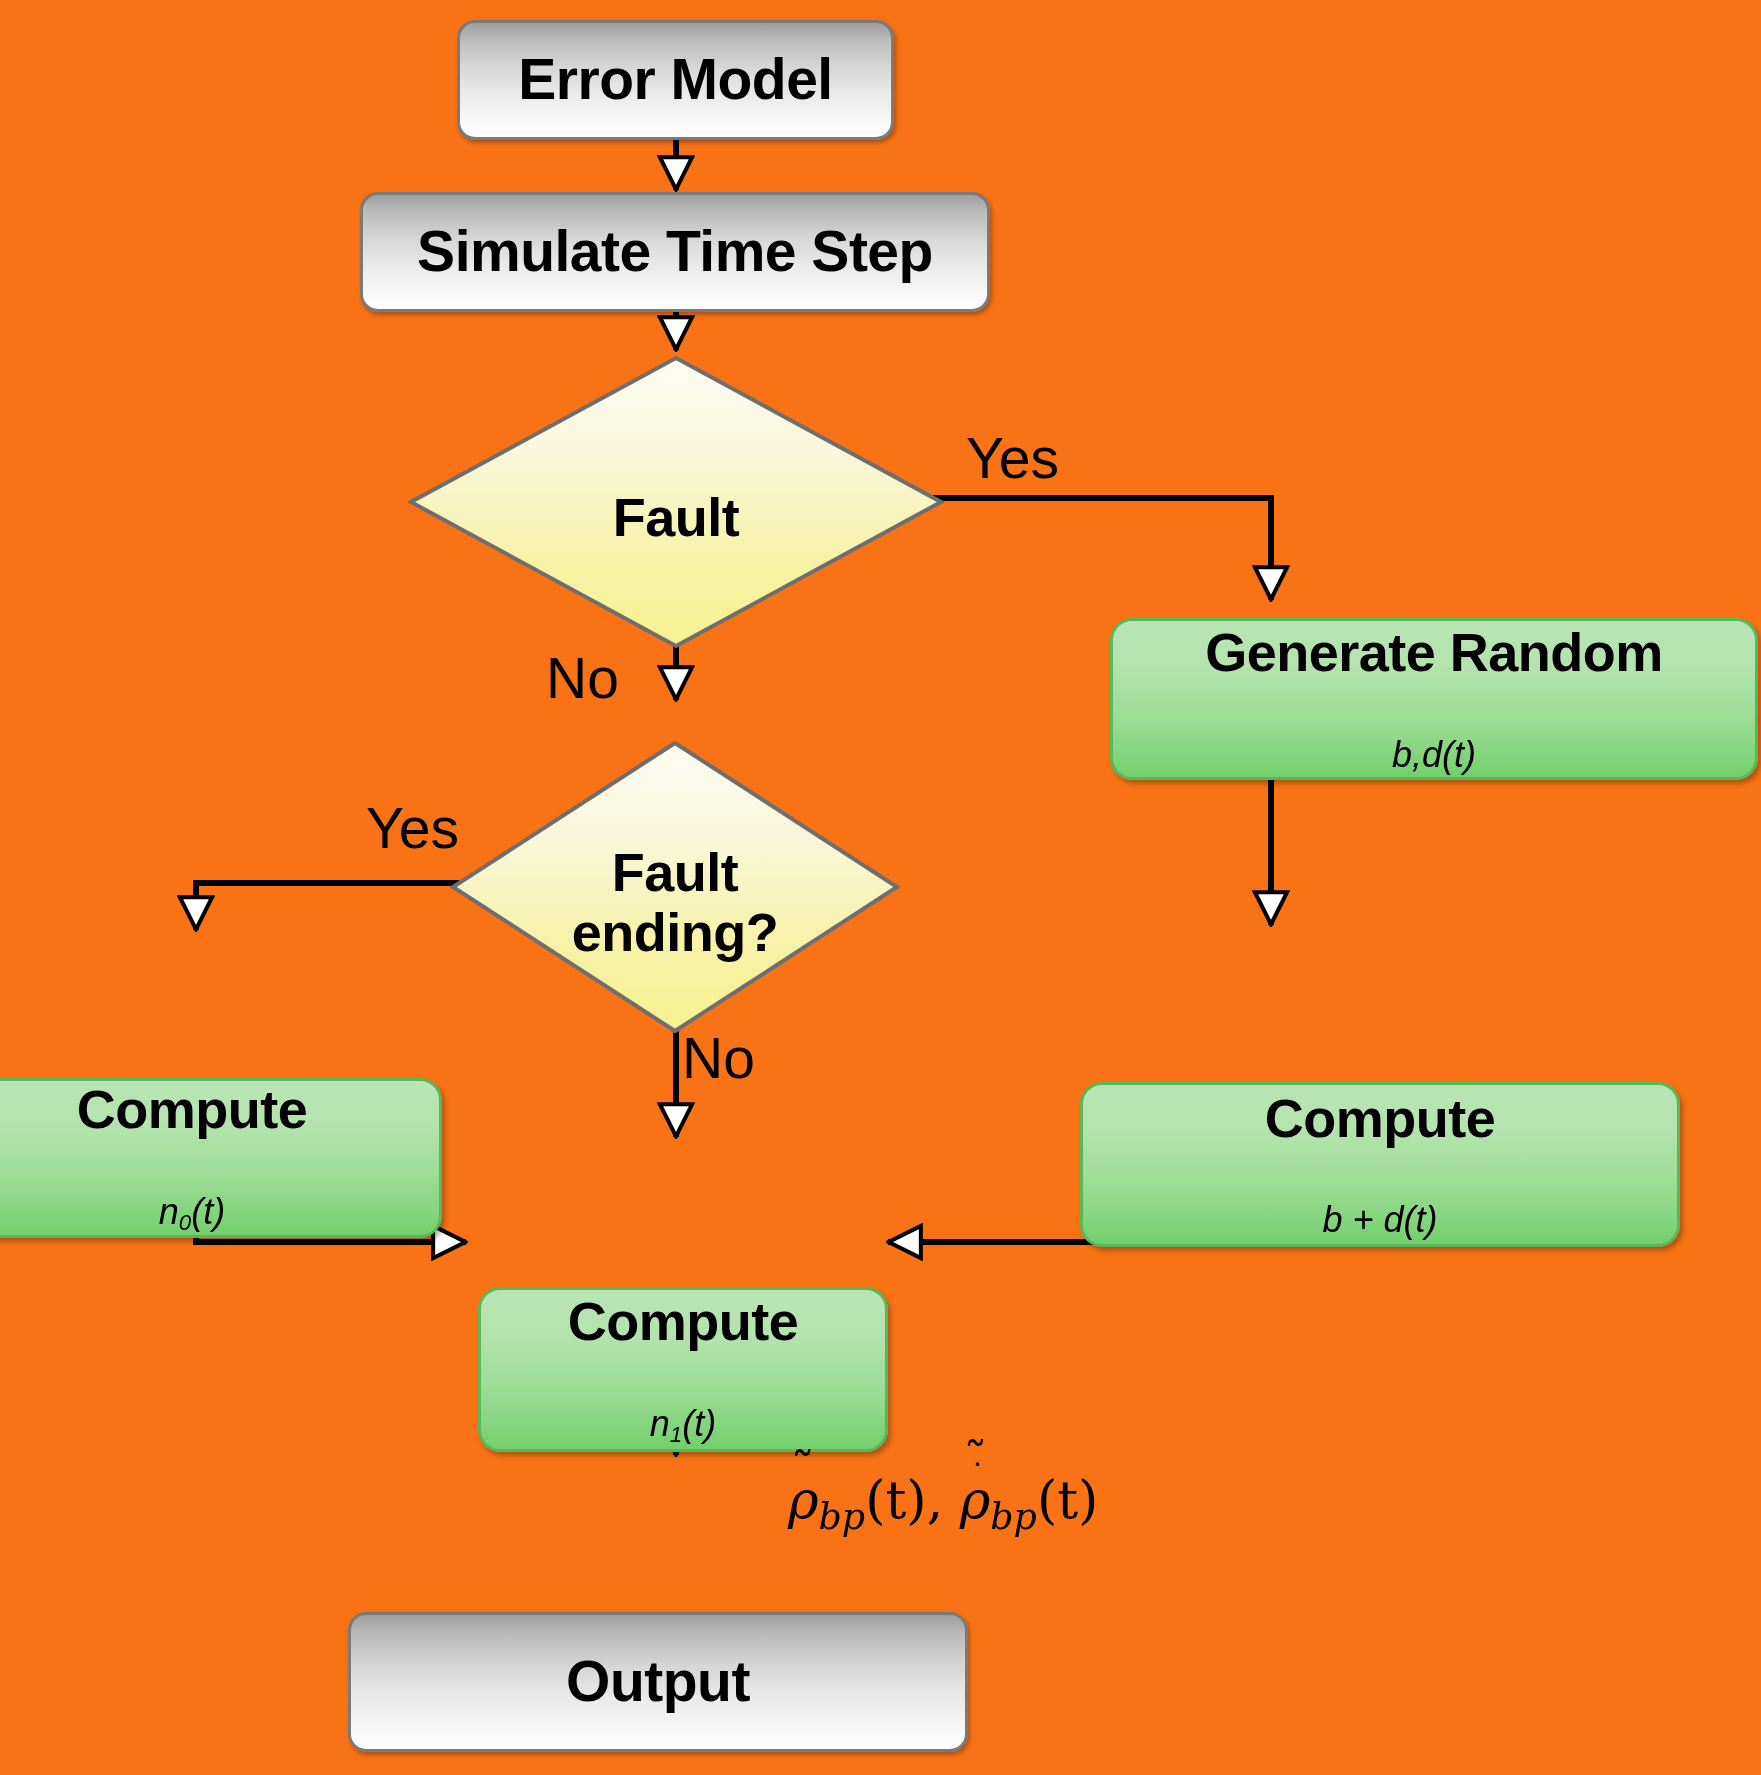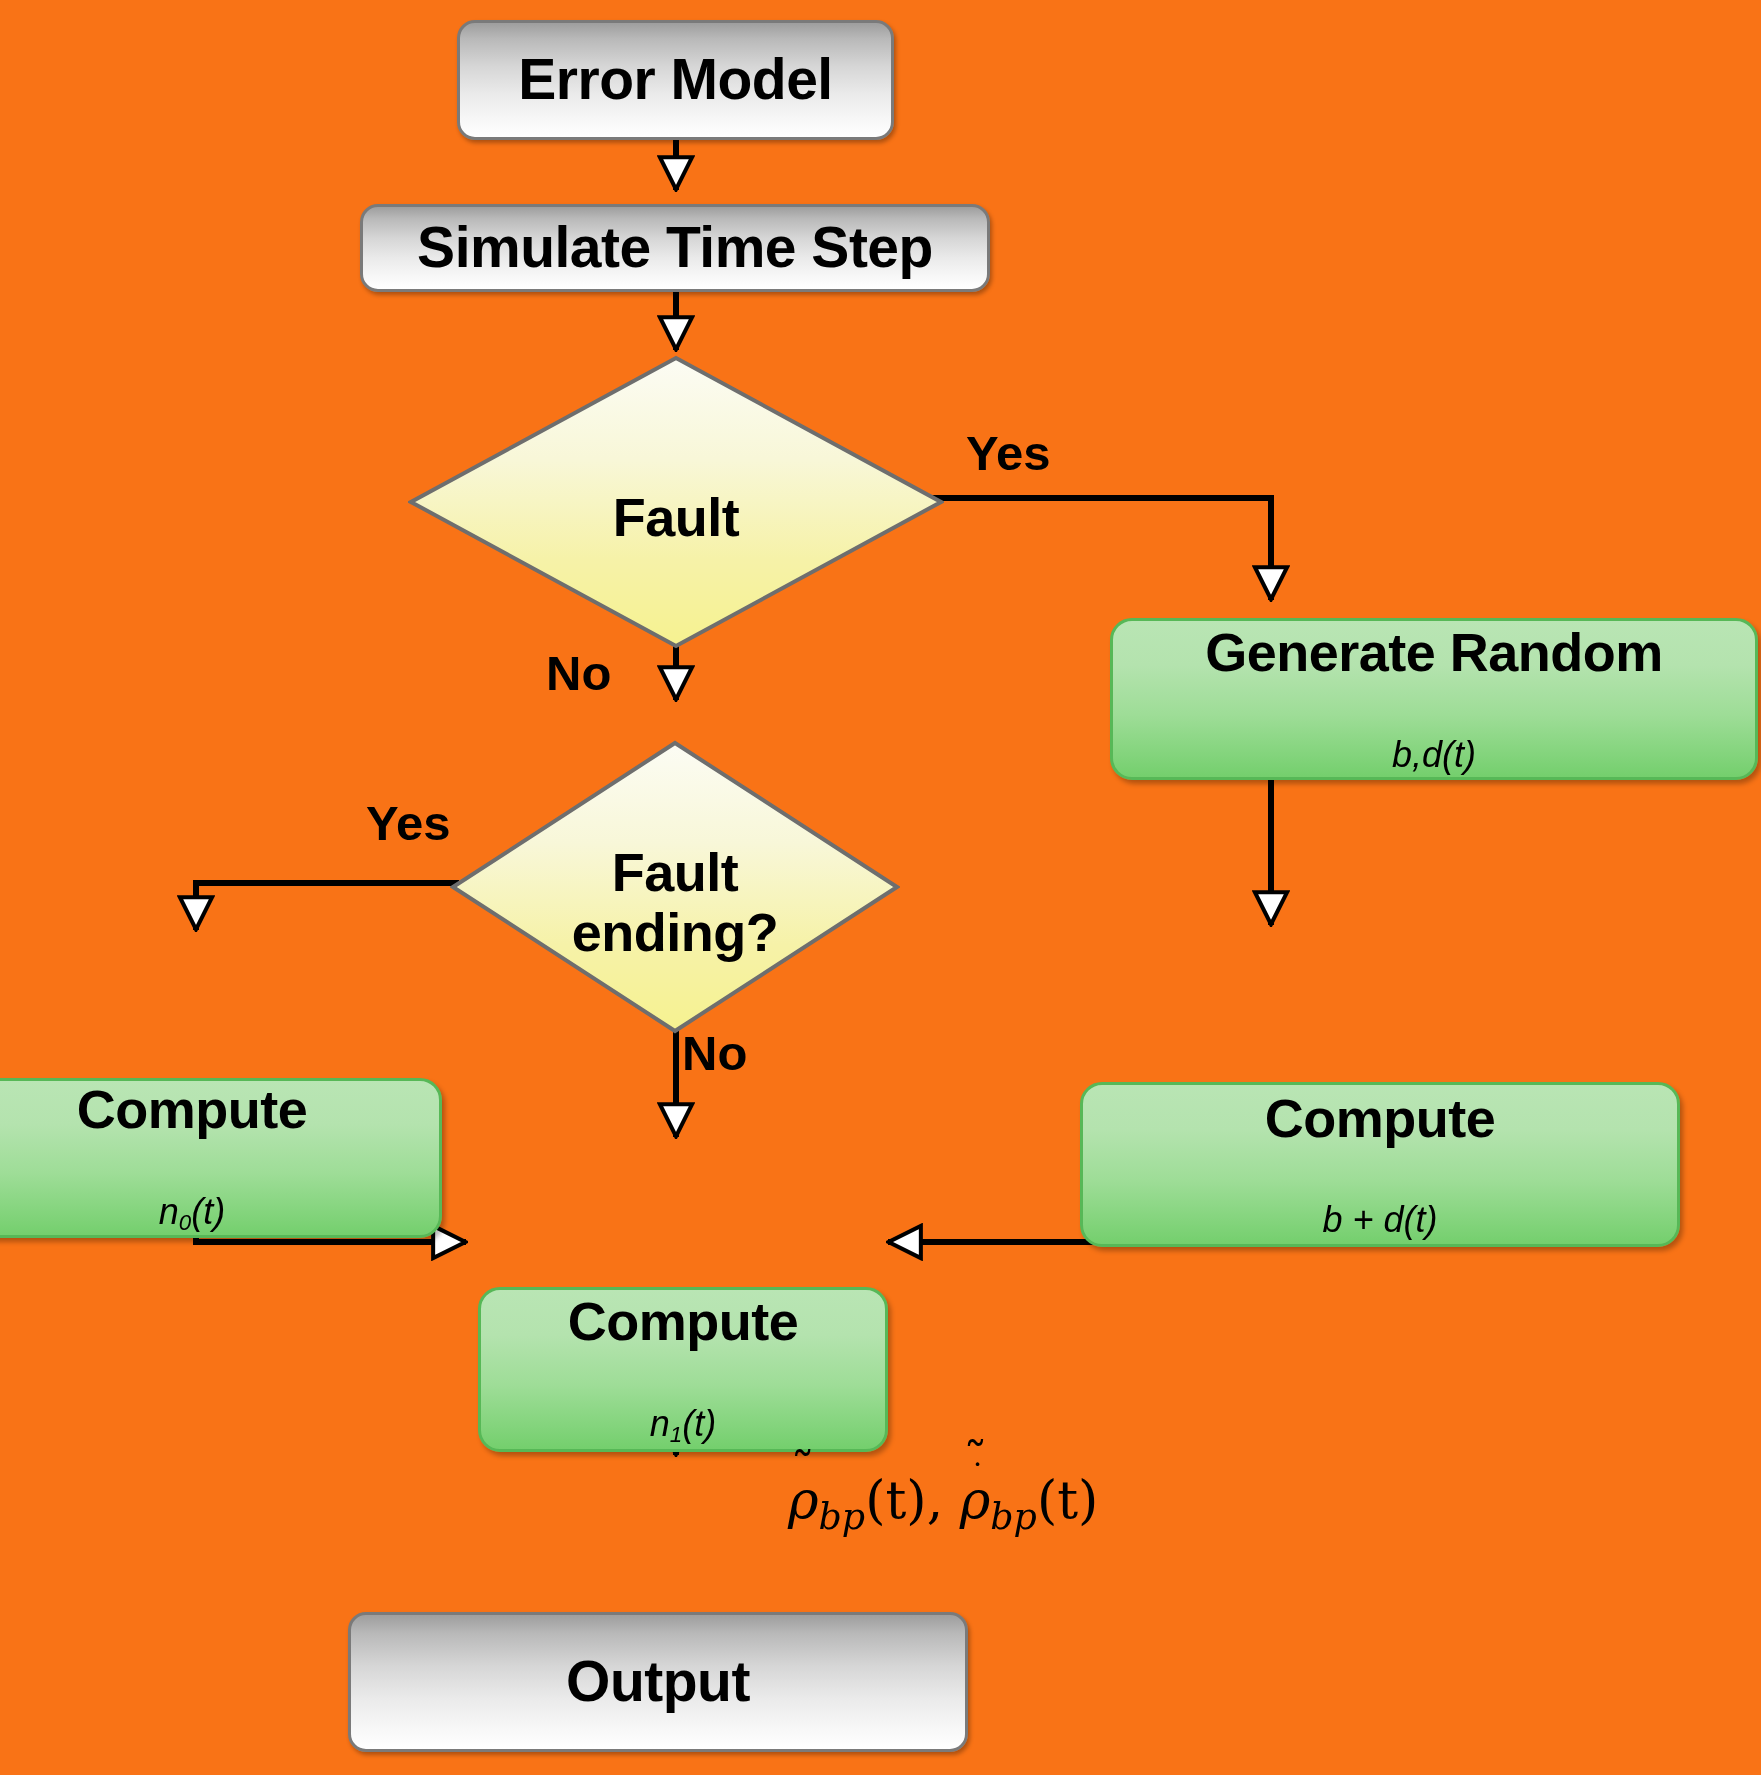--- a/index.html
+++ b/index.html
@@ -107,22 +107,22 @@
     font-size: 54px;
     font-weight: bold;
     color: #000;
     line-height: 1.12;
     letter-spacing: -0.5px;
   }
 
   
   .elabel {
     position: absolute;
-    font-size: 49px;
-    font-weight: bold;
+    font-size: 57px;
+    font-weight: normal;
     color: #000;
     white-space: nowrap;
     z-index: 4;
   }
 
   
   .matheq {
     position: absolute;
     font-family: "DejaVu Serif", serif;
     font-style: italic;
@@ -179,21 +179,21 @@
 
       
       <path d="M676,1293 L676,1455" marker-end="url(#ohead)"></path>
     </g>
   </svg>
 
   <div class="node term" style="left:457px; top:20px; width:437px; height:120px;">
     <div class="title">Error Model</div>
   </div>
 
-  <div class="node term" style="left:360px; top:204px; width:630px; height:88px;">
+  <div class="node term" style="left:360px; top:192px; width:630px; height:120px;">
     <div class="title">Simulate Time Step</div>
   </div>
 
   <div class="decision" style="left:408px; top:355px; width:536px; height:294px;">
     <svg class="dia" viewBox="0 0 536 294" preserveAspectRatio="none" xmlns="http://www.w3.org/2000/svg">
       <defs>
         <linearGradient id="ygrad1" x1="0" y1="0" x2="0" y2="1">
           <stop offset="0%" stop-color="#fcfcf4"></stop>
           <stop offset="35%" stop-color="#f8f7d8"></stop>
           <stop offset="70%" stop-color="#f6f2a8"></stop>

